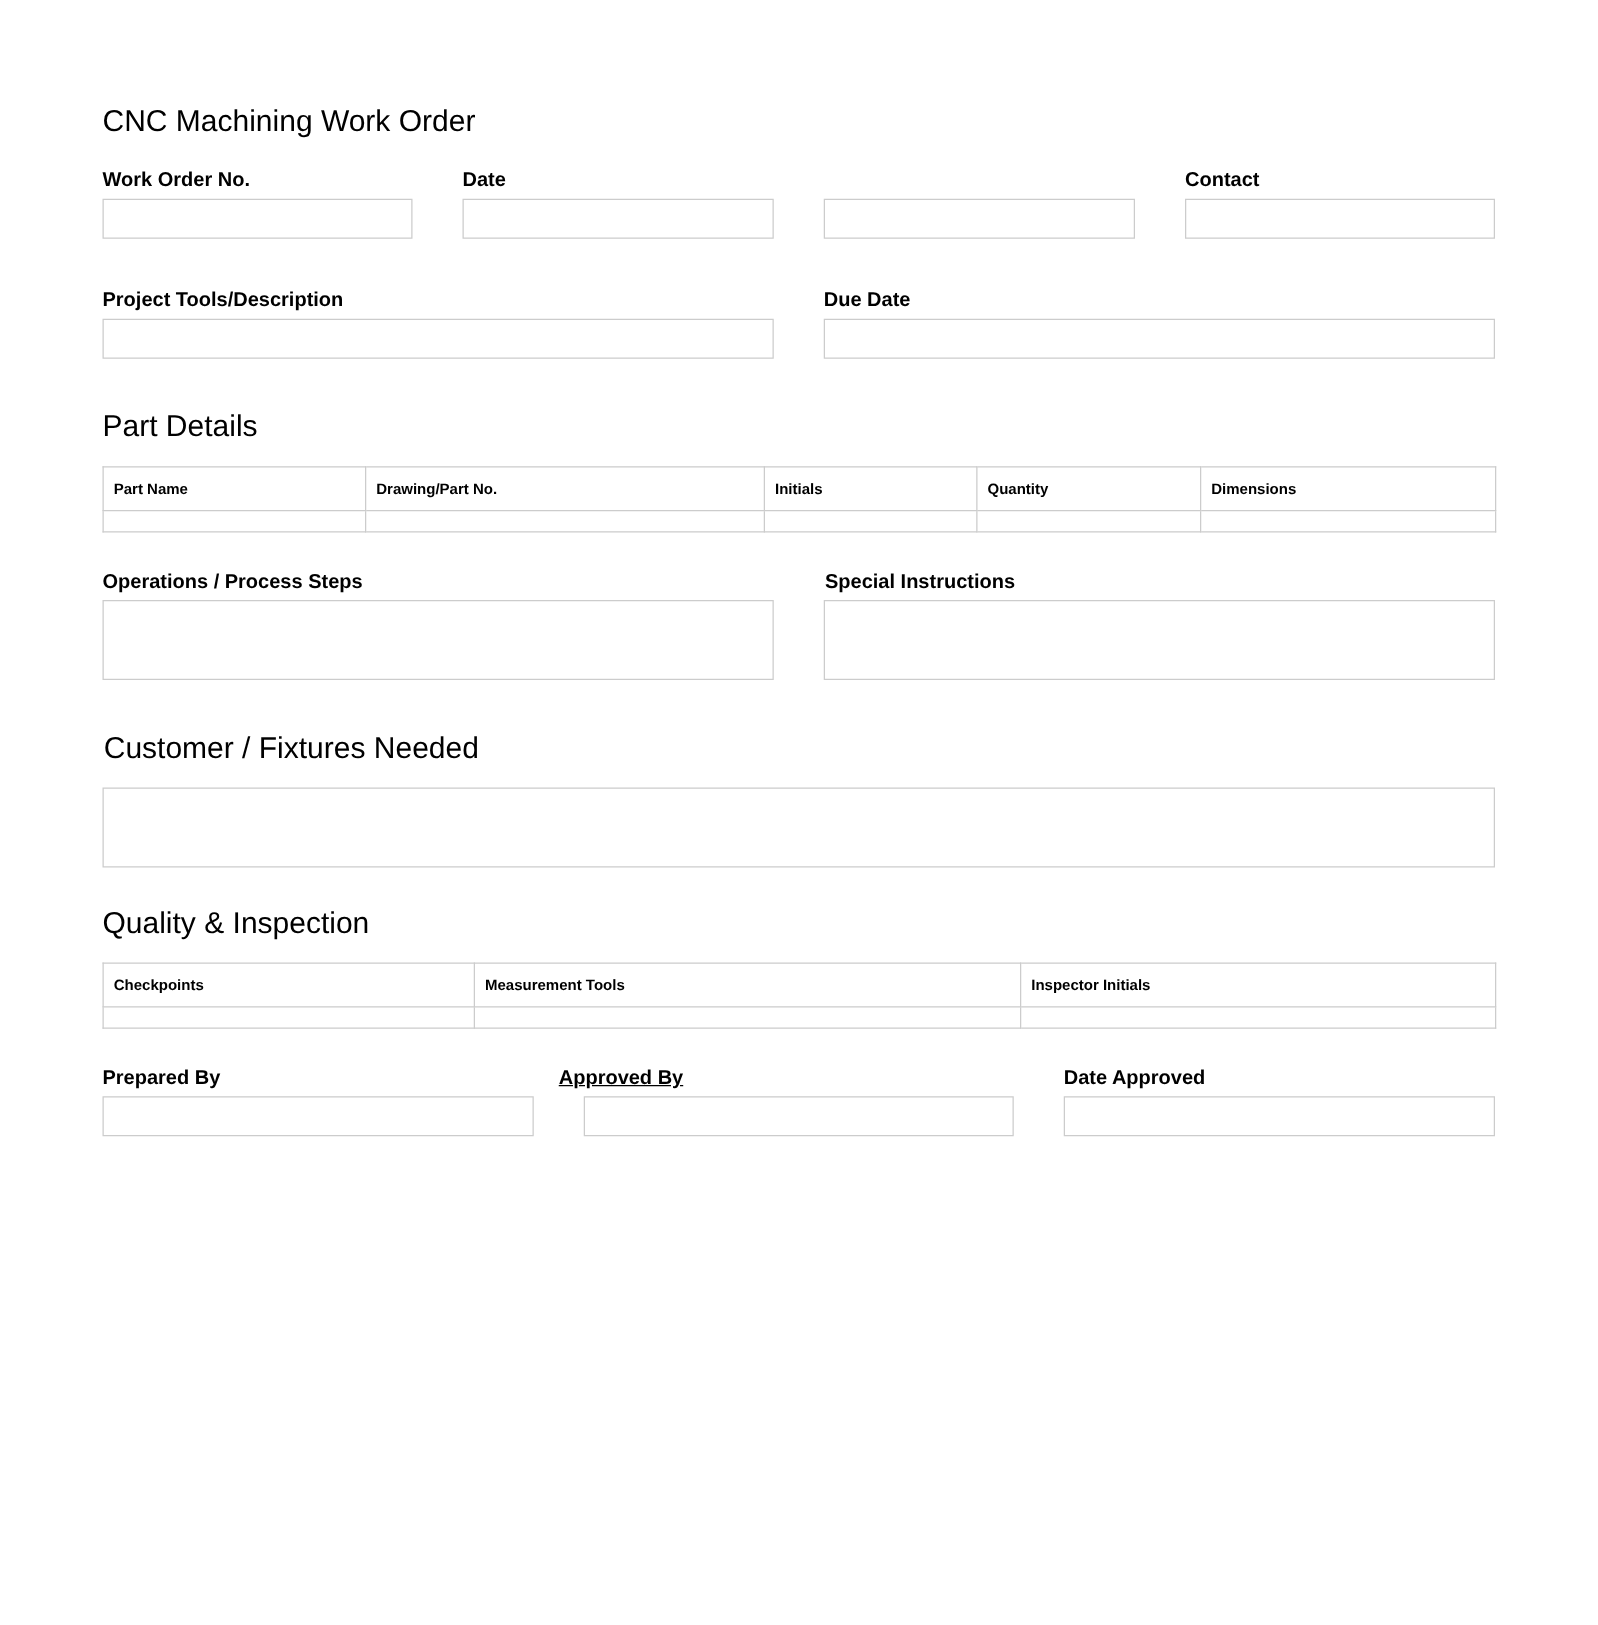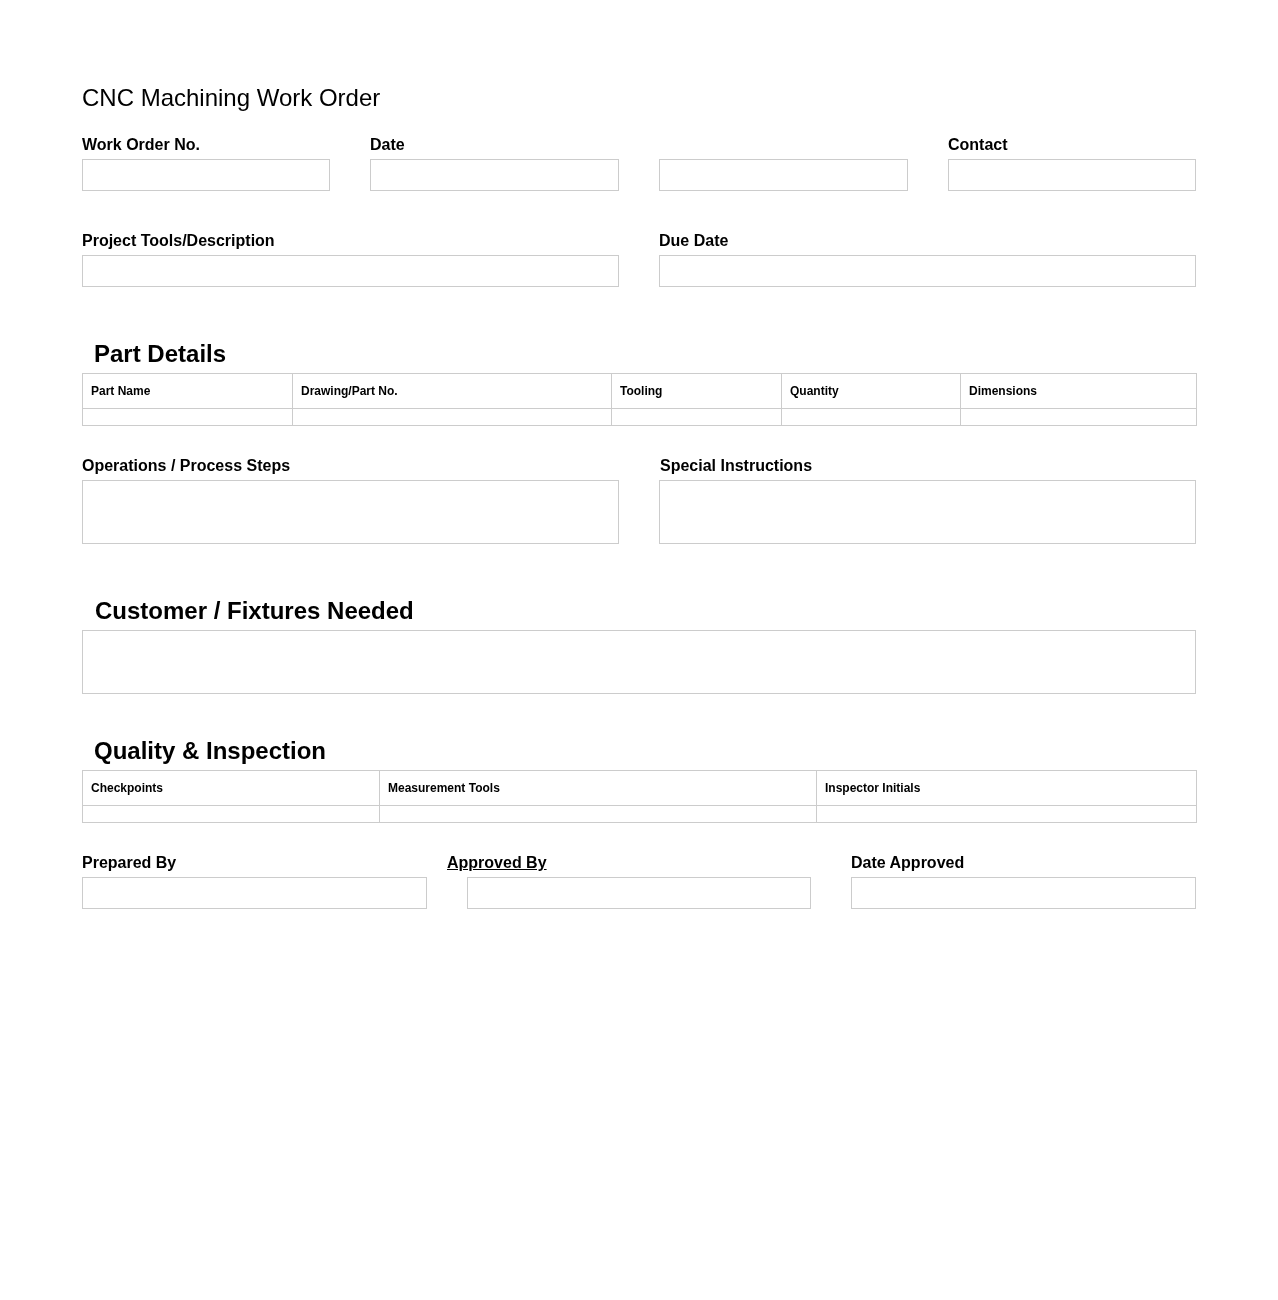--- a/index.html
+++ b/index.html
@@ -1,19 +1,19 @@
 <!DOCTYPE html>
 <html><head>
 <meta charset="utf-8">
 <style>
   html, body { margin: 0; padding: 0; background: #ffffff; }
   body { width: 1278px; height: 1300px; position: relative; font-family: "Liberation Sans", sans-serif; color: #000; }
   .page { position: absolute; left: 82px; top: 0; width: 1114px; }
   h1 { position: absolute; margin: 0; font-size: 24px; font-weight: normal; left: 0; top: 84px; white-space: nowrap; }
-  h2 { position: absolute; margin: 12px; font-size: 24px; font-weight: bold; white-space: nowrap; }
+  h2 { position: absolute; margin: 0; font-size: 24px; font-weight: normal; white-space: nowrap; }
   .label { position: absolute; font-size: 16px; font-weight: bold; white-space: nowrap; }
   .field { position: absolute; border: 1px solid #cccccc; box-sizing: border-box; background: #fff; }
   table { position: absolute; border-collapse: collapse; table-layout: fixed; }
   th, td { border: 1px solid #cccccc; padding: 0 8px; text-align: left; box-sizing: border-box; }
   th { font-size: 12px; font-weight: bold; height: 35px; }
   td { height: 17px; }
 </style>
 </head>
 <body>
 
@@ -44,21 +44,21 @@
       <col style="width:210px">
         <col style="width:319px">
         <col style="width:170px">
         <col style="width:179px">
         <col style="width:236px">
     </colgroup>
     <thead>
       <tr>
         <th>Part Name</th>
         <th>Drawing/Part No.</th>
-        <th>Tooling</th>
+        <th>Initials</th>
         <th>Quantity</th>
         <th>Dimensions</th>
       </tr>
     </thead>
     <tbody>
       <tr>
         <td></td>
         <td></td>
         <td></td>
         <td></td>

